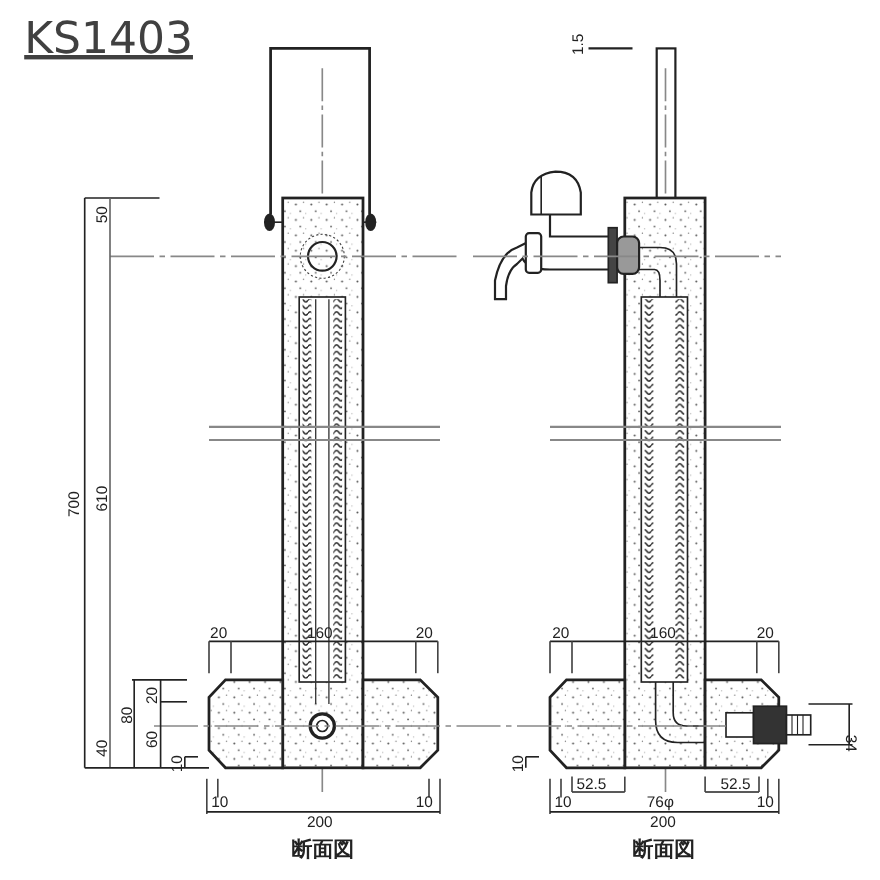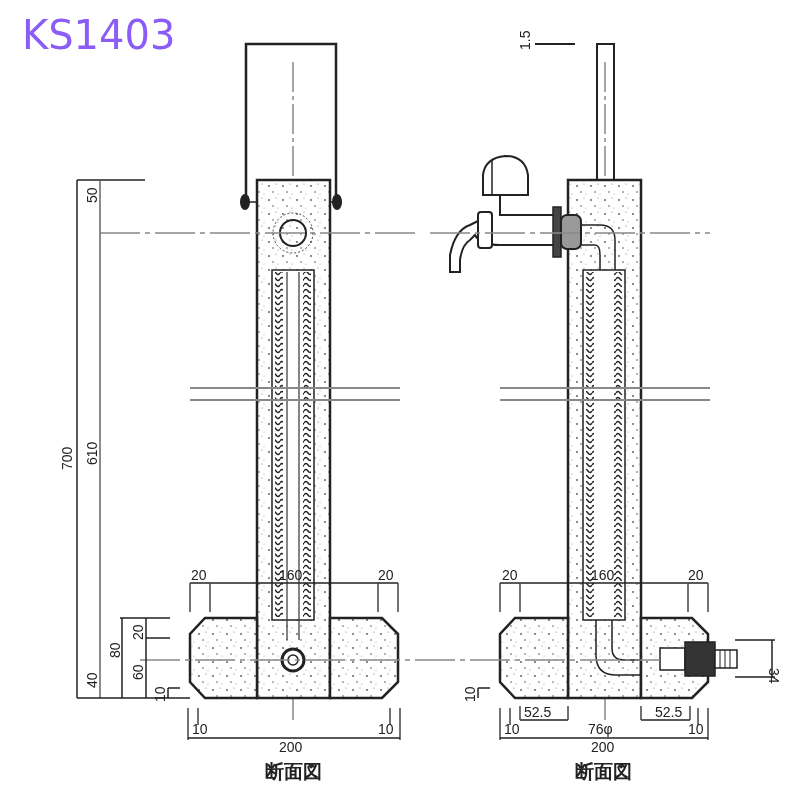--- a/index.html
+++ b/index.html
@@ -1,17 +1,17 @@
 <!DOCTYPE html>
 <html><head>
 <meta charset="utf-8">
 <style>
   html, body { margin:0; padding:0; background:#ffffff; }
   body { width:800px; height:800px; position:relative; overflow:hidden; font-family:"Liberation Sans", sans-serif; }
-  #title { position:absolute; left:22px; top:12px; font-size:40px; font-weight:normal; color:#8b5cf6; letter-spacing:0px; font-family:"DejaVu Sans", sans-serif; }
+  #title { position:absolute; left:22px; top:12px; font-size:40px; font-weight:normal; color:#404040; letter-spacing:0px; font-family:"DejaVu Sans", sans-serif;text-decoration:underline; }
   svg { position:absolute; left:0; top:0; }
   .dim { font-family:"Liberation Sans", sans-serif; font-size:14px; fill:#222; }
   .cap { font-family:"DejaVu Sans", sans-serif; font-size:19px; font-weight:bold; fill:#222; }
 </style>
 </head>
 <body>
 
 <div id="title">KS1403</div>
 
 <svg width="800" height="800" viewBox="0 0 800 800">

